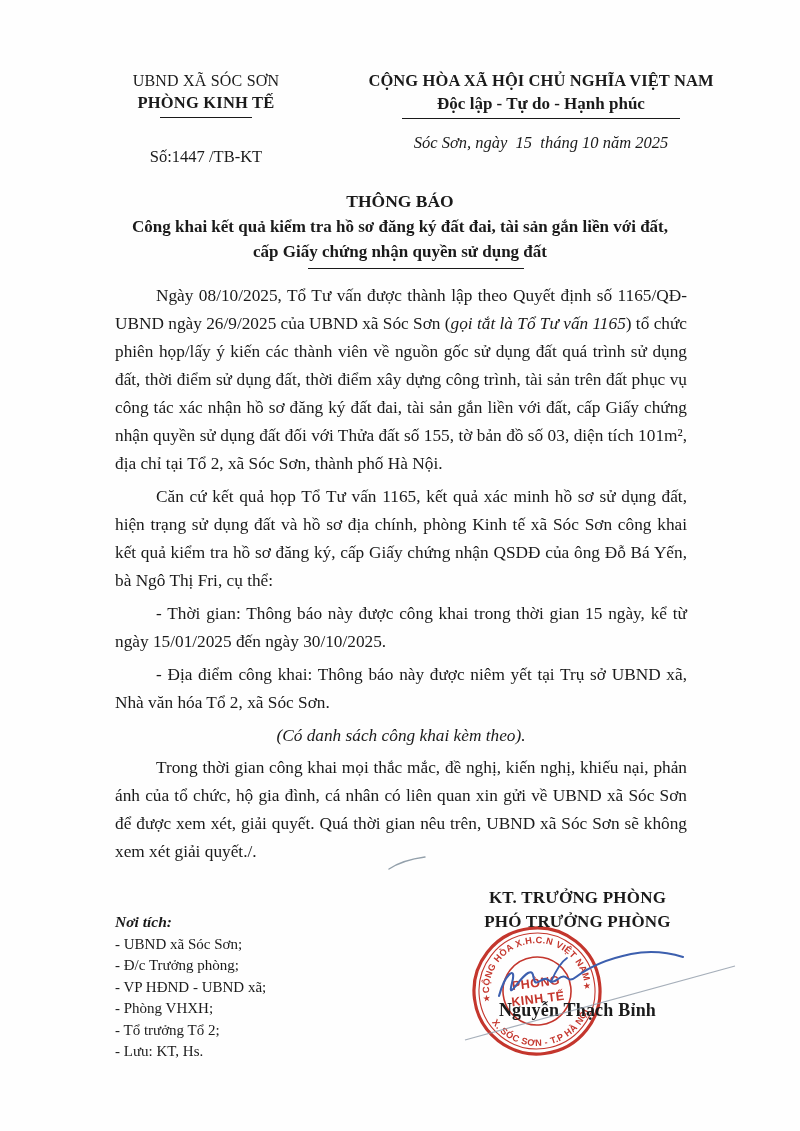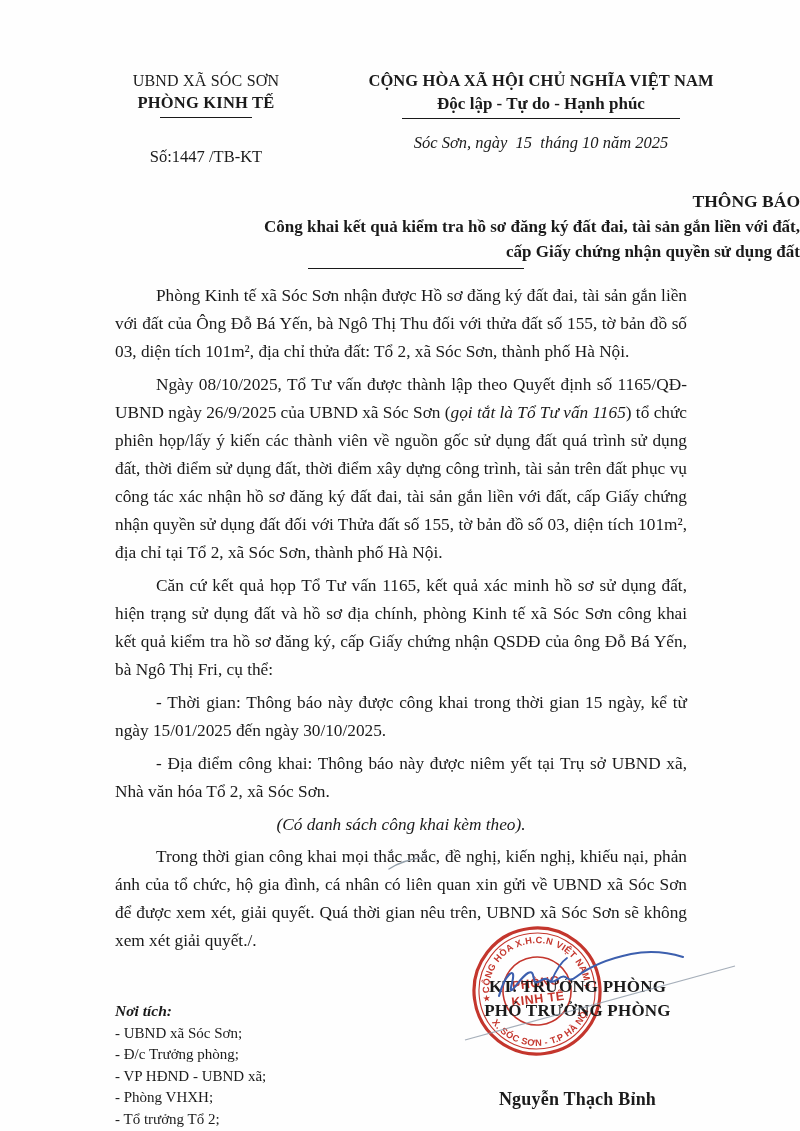--- a/index.html
+++ b/index.html
@@ -24,21 +24,21 @@
   .org-name{font-size:16.5px;line-height:22px;font-weight:bold;letter-spacing:.2px;}
   .rule{height:0;border-top:1.6px solid #1a1a1a;margin:3px auto 0;}
   .rule-left{width:92px;}
   .rule-right{width:278px;}
   .national{font-size:16.5px;line-height:22px;font-weight:bold;letter-spacing:.1px;}
   .motto{font-size:17px;line-height:23px;font-weight:bold;}
   .doc-number{margin-top:29px;font-size:16.5px;white-space:pre;}
   .date-line{margin-top:14px;font-size:16.5px;font-style:italic;white-space:pre;}
 
   
-  .title-block{margin-top:21px;text-align:right;}
+  .title-block{margin-top:21px;text-align:center;}
   .doc-type{font-size:17.5px;font-weight:bold;line-height:26px;}
   .subtitle{font-size:17px;font-weight:bold;line-height:25px;}
   .title-rule{width:216px;border-top:1.7px solid #1a1a1a;margin:4px auto 0;position:relative;left:16px;}
 
   
   .body-text{margin-top:13px;padding:0 113px 0 115px;}
   .body-text p{
     margin:0 0 5px;
     font-size:17.3px;
     line-height:28px;
@@ -84,21 +84,20 @@
   </div>
 
   <div class="title-block">
     <div class="doc-type">THÔNG BÁO</div>
     <div class="subtitle">Công khai kết quả kiểm tra hồ sơ đăng ký đất đai, tài sản gắn liền với đất,</div>
     <div class="subtitle">cấp Giấy chứng nhận quyền sử dụng đất</div>
     <div class="title-rule"></div>
   </div>
 
   <div class="body-text">
-    <p>Phòng Kinh tế xã Sóc Sơn nhận được Hồ sơ đăng ký đất đai, tài sản gắn liền với đất của Ông Đỗ Bá Yến, bà Ngô Thị Thu đối với thửa đất số 155, tờ bản đồ số 03, diện tích 101m², địa chỉ thửa đất: Tổ 2, xã Sóc Sơn, thành phố Hà Nội.</p>
     <p><span>Ngày 08/10/2025, Tổ Tư vấn được thành lập theo Quyết định số 1165/QĐ-UBND ngày 26/9/2025 của UBND xã Sóc Sơn (</span><span class="italic">gọi tắt là Tổ Tư vấn 1165</span><span>) tổ chức phiên họp/lấy ý kiến các thành viên về nguồn gốc sử dụng đất quá trình sử dụng đất, thời điểm sử dụng đất, thời điểm xây dựng công trình, tài sản trên đất phục vụ công tác xác nhận hồ sơ đăng ký đất đai, tài sản gắn liền với đất, cấp Giấy chứng nhận quyền sử dụng đất đối với Thửa đất số 155, tờ bản đồ số 03, diện tích 101m², địa chỉ tại Tổ 2, xã Sóc Sơn, thành phố Hà Nội.</span></p>
     <p>Căn cứ kết quả họp Tổ Tư vấn 1165, kết quả xác minh hồ sơ sử dụng đất, hiện trạng sử dụng đất và hồ sơ địa chính, phòng Kinh tế xã Sóc Sơn công khai kết quả kiểm tra hồ sơ đăng ký, cấp Giấy chứng nhận QSDĐ của ông Đỗ Bá Yến, bà Ngô Thị Fri, cụ thể:</p>
     <p>- Thời gian: Thông báo này được công khai trong thời gian 15 ngày, kể từ ngày 15/01/2025 đến ngày 30/10/2025.</p>
     <p>- Địa điểm công khai: Thông báo này được niêm yết tại Trụ sở UBND xã, Nhà văn hóa Tổ 2, xã Sóc Sơn.</p>
     <p class="note">(Có danh sách công khai kèm theo).</p>
     <p>Trong thời gian công khai mọi thắc mắc, đề nghị, kiến nghị, khiếu nại, phản ánh của tổ chức, hộ gia đình, cá nhân có liên quan xin gửi về UBND xã Sóc Sơn để được xem xét, giải quyết. Quá thời gian nêu trên, UBND xã Sóc Sơn sẽ không xem xét giải quyết./.</p>
   </div>
 
   <div class="footer">
     <div class="recipients">

